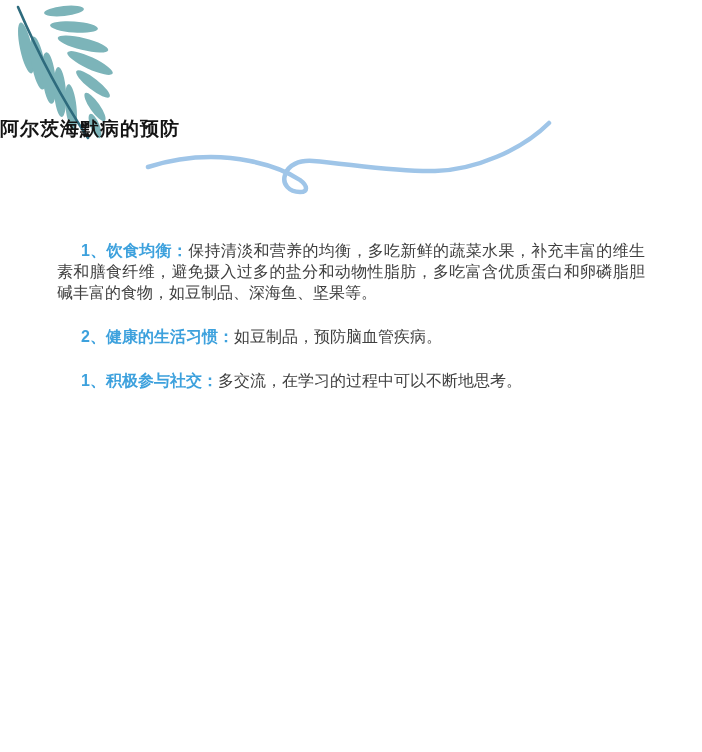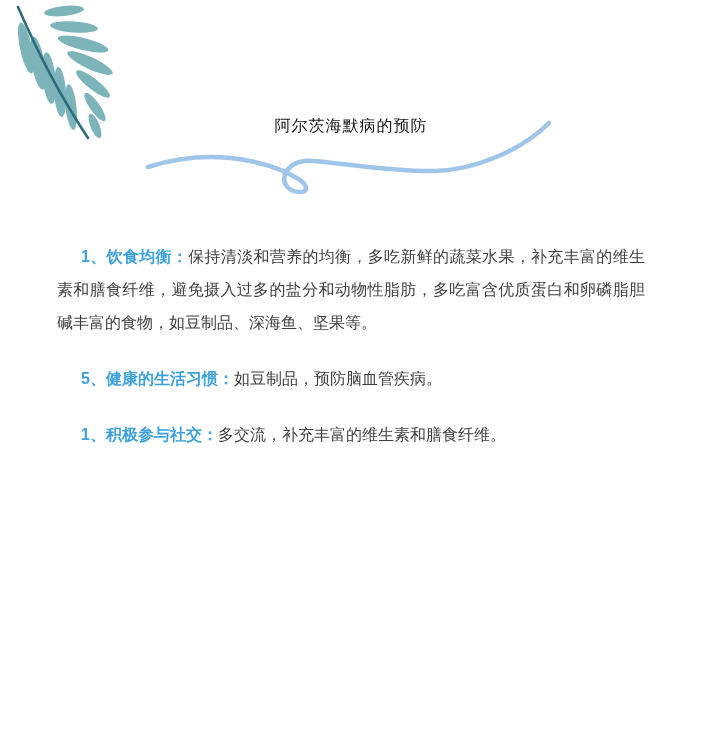--- a/index.html
+++ b/index.html
@@ -26,38 +26,37 @@
     top: 0;
     left: 0;
     pointer-events: none;
   }
   .title {
     position: absolute;
     top: 116px;
     left: 0;
     width: 100%;
     margin: 0;
-    text-align: center;
-    font-size: 16px;
-    font-weight: normal;
+    font-size: 19px;
+    font-weight: bold;
     color: #141414;
     letter-spacing: 1px;
   }
   .content {
     position: absolute;
     top: 240px;
     left: 0;
     width: 702px;
     box-sizing: border-box;
     padding: 0 57px;
   }
   .content p {
     margin: 0 0 23px 0;
     font-size: 16px;
-    line-height: 33px;
+    line-height: 21px;
     color: #3f3f3f;
     text-align: justify;
     text-indent: 24px;
   }
   .label {
     color: #3da1dd;
     font-weight: bold;
   }
 </style>
 </head>
@@ -97,18 +96,18 @@
   </svg>
 
   <h1 class="title">阿尔茨海默病的预防</h1>
 
   <div class="content">
     <p><span class="label">1、饮食均衡：</span><span>保持清淡和营养的均衡，多吃新鲜的蔬菜水果，补充丰富的维生素和膳食纤维，避免摄入过多的盐分和动物性脂肪，多吃富含优质蛋白和卵磷脂胆碱丰富的食物，如豆制品、深海鱼、坚果等。</span></p>
 
 
 
 
-    <p><span class="label">5、健康的生活习惯：</span><span>如豆制品，预防脑血管疾病。</span></p>
+    <p><span class="label">2、健康的生活习惯：</span><span>如豆制品，预防脑血管疾病。</span></p>
 
-    <p><span class="label">1、积极参与社交：</span><span>多交流，补充丰富的维生素和膳食纤维。</span></p>
+    <p><span class="label">1、积极参与社交：</span><span>多交流，在学习的过程中可以不断地思考。</span></p>
   </div>
 
 </div>
 
 </body></html>

